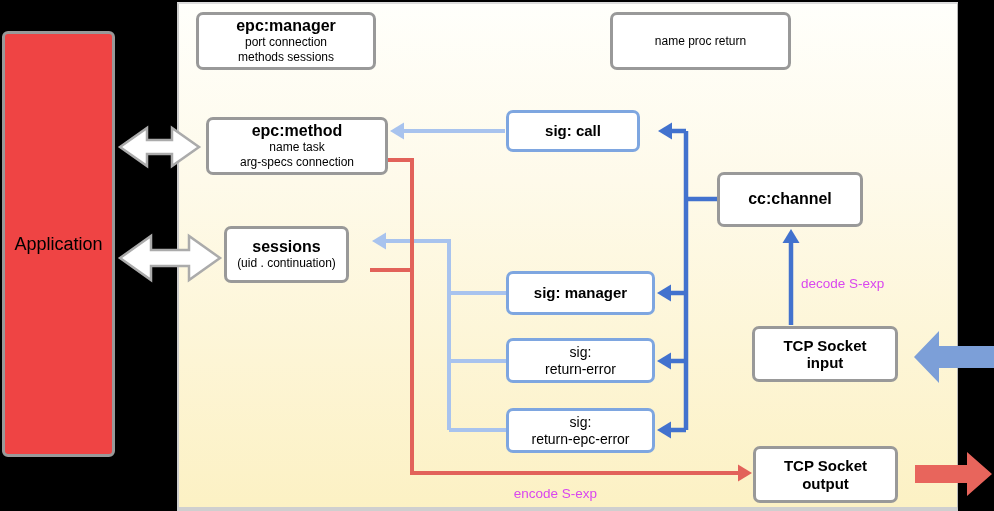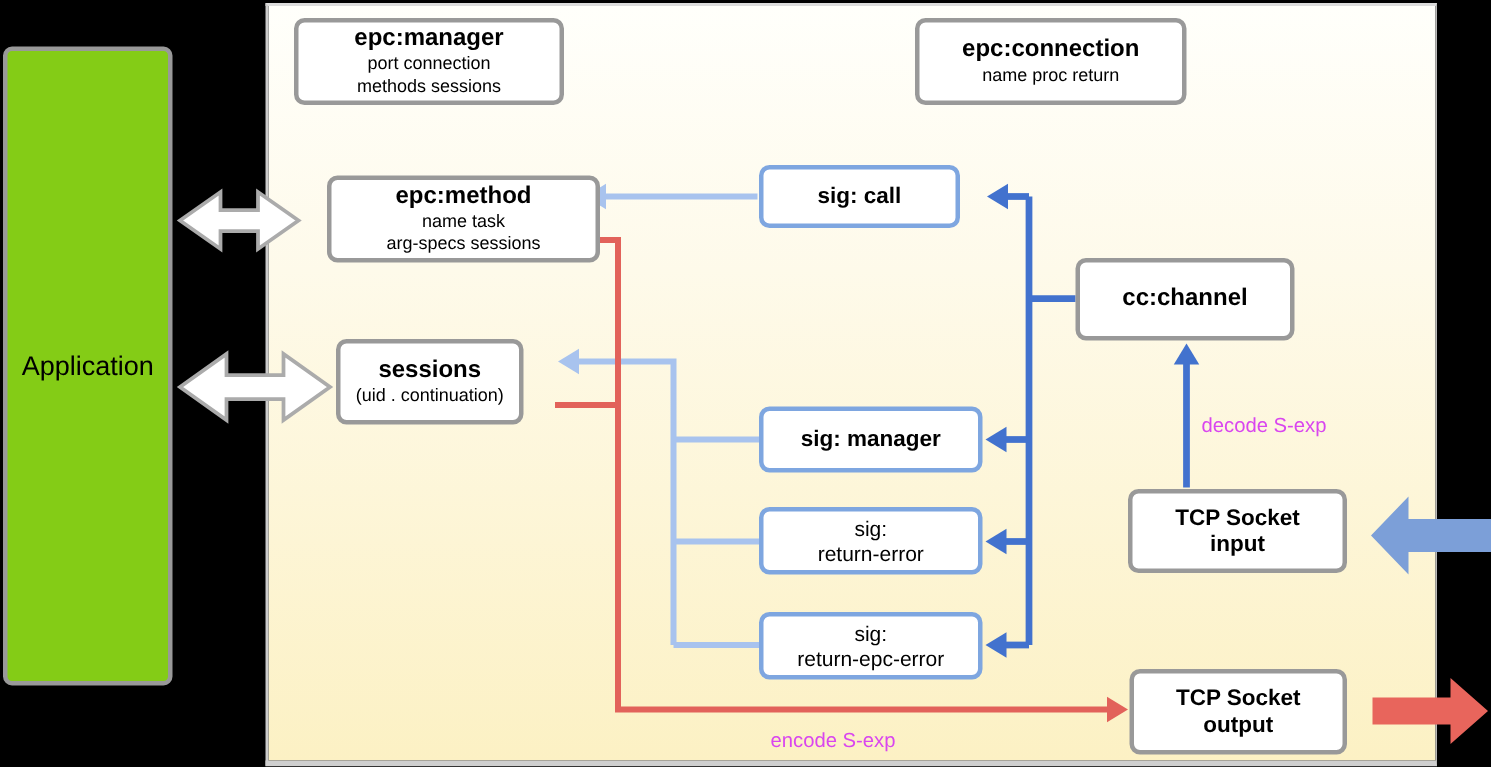--- a/index.html
+++ b/index.html
@@ -28,28 +28,28 @@
   }
   .gray-border{border:3px solid var(--gray_border);}
   .blue-border{border:3px solid var(--sig_border);}
   .node .title{font-size:16px;font-weight:bold;}
   .node .title-sm{font-size:15px;font-weight:bold;}
   .node .sub{font-size:12px;font-weight:normal;margin-top:1px;}
   .node .plain{font-size:14px;font-weight:normal;}
   
   .app-box{
     position:absolute;left:2px;top:31px;width:113px;height:426px;
-    box-sizing:border-box;background:#84cc16;border:3px solid var(--gray_border);
+    box-sizing:border-box;background:#ef4444;border:3px solid var(--gray_border);
     border-radius:6px;display:flex;align-items:center;justify-content:center;
     font-size:18px;
   }
   
   .n-manager{left:196px;top:12px;width:180px;height:58px;}
   .n-connection{left:610px;top:12px;width:181px;height:58px;}
-  .n-method{left:218px;top:117px;width:182px;height:58px;}
+  .n-method{left:206px;top:117px;width:182px;height:58px;}
   .n-sessions{left:224px;top:226px;width:125px;height:57px;}
   .n-sigcall{left:506px;top:110px;width:134px;height:42px;}
   .n-ccchannel{left:717px;top:172px;width:146px;height:55px;}
   .n-sigreturn{left:506px;top:271px;width:149px;height:44px;}
   .n-sigreterr{left:506px;top:338px;width:149px;height:45px;}
   .n-sigretepcerr{left:506px;top:408px;width:149px;height:45px;}
   .n-tcpin{left:752px;top:326px;width:146px;height:56px;}
   .n-tcpout{left:753px;top:446px;width:145px;height:57px;}
   
   .wires{position:absolute;left:0;top:0;width:994px;height:511px;pointer-events:none;}
@@ -115,28 +115,27 @@
   <span>Application</span>
 </div>
 
 <div class="node gray-border n-manager">
   <div class="title">epc:manager</div>
   <div class="sub">port connection</div>
   <div class="sub">methods sessions</div>
 </div>
 
 <div class="node gray-border n-connection">
-  <div class="title">epc:connection</div>
   <div class="sub">name proc return</div>
 </div>
 
 <div class="node gray-border n-method">
   <div class="title">epc:method</div>
   <div class="sub">name task</div>
-  <div class="sub">arg-specs sessions</div>
+  <div class="sub">arg-specs connection</div>
 </div>
 
 <div class="node gray-border n-sessions">
   <div class="title">sessions</div>
   <div class="sub">(uid . continuation)</div>
 </div>
 
 <div class="node blue-border n-sigcall">
   <div class="title-sm">sig: call</div>
 </div>

